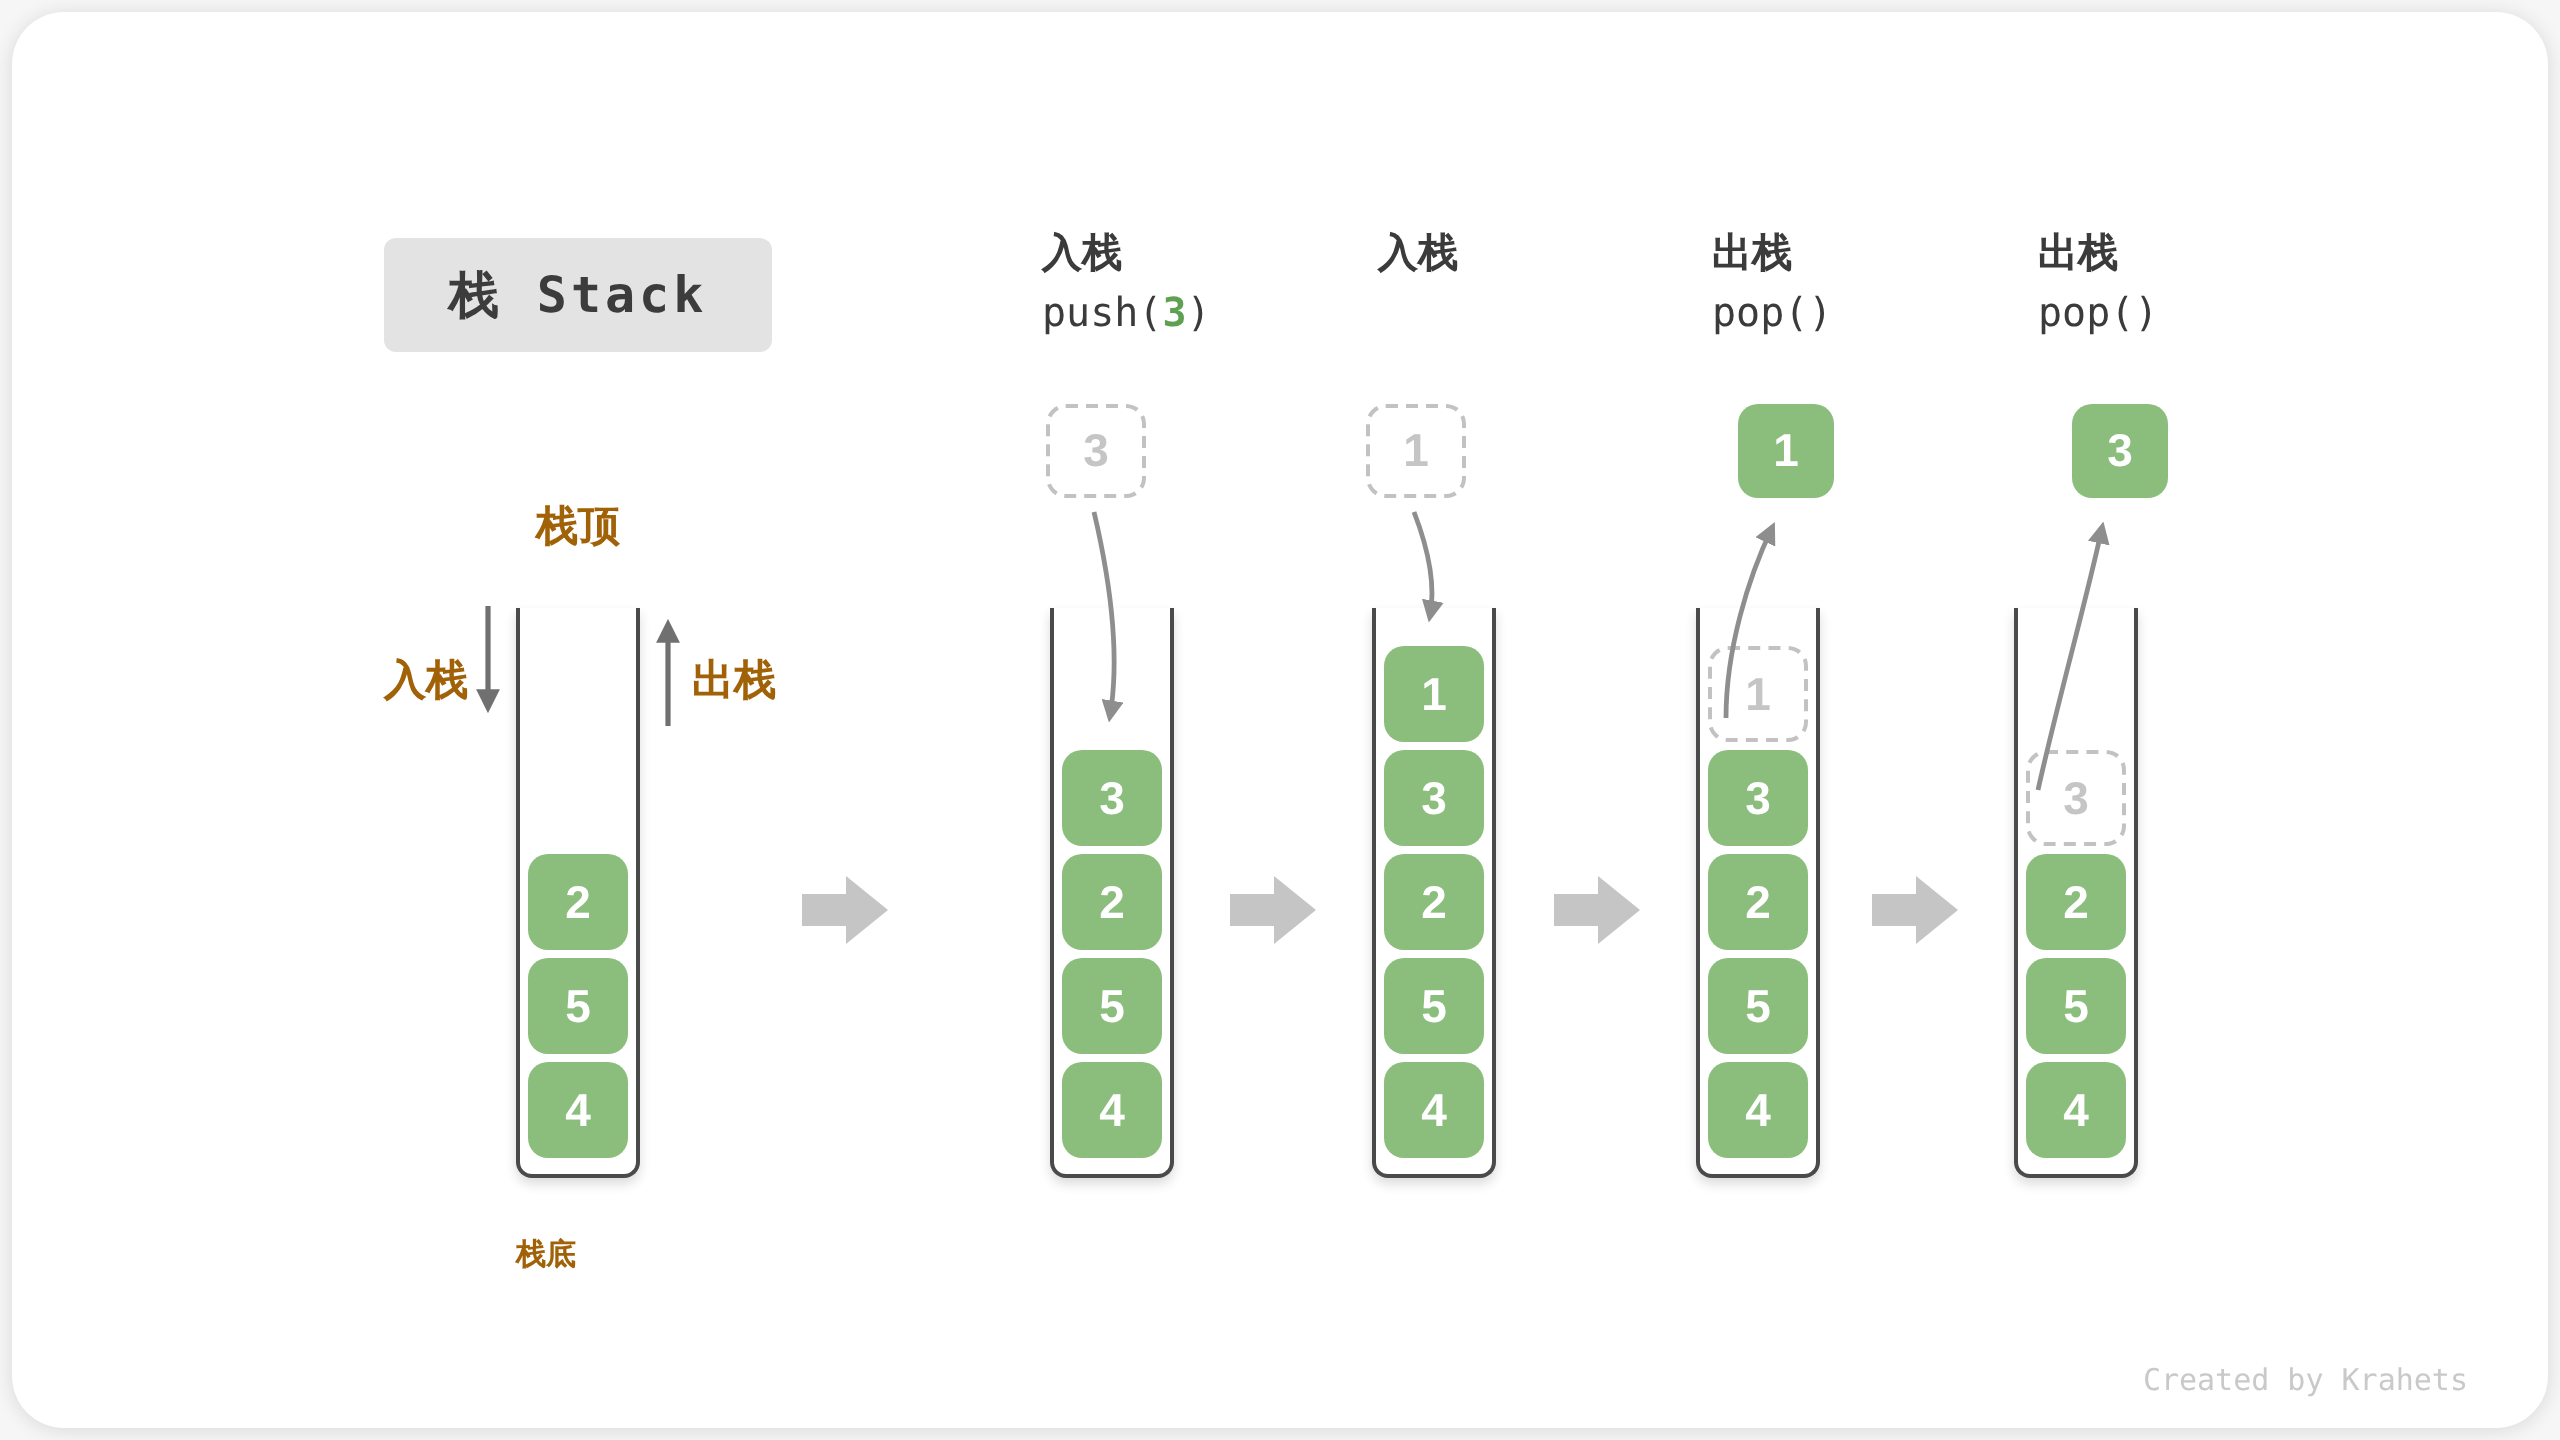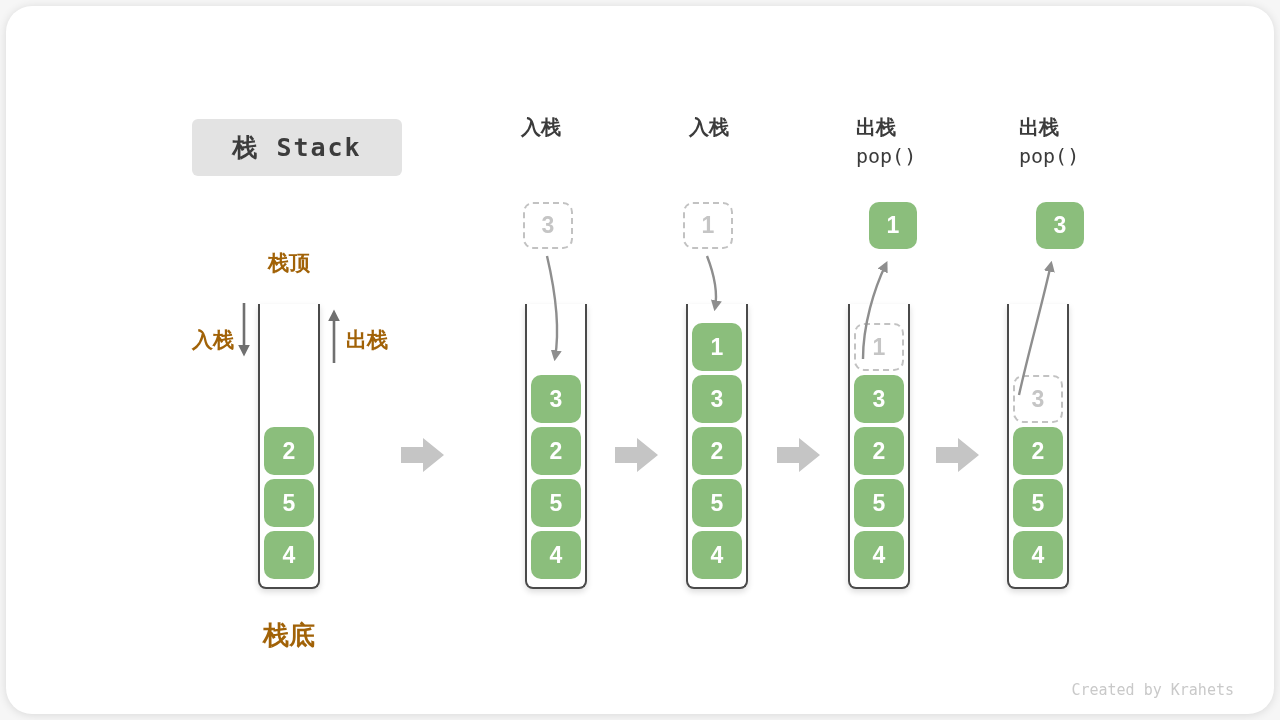--- a/index.html
+++ b/index.html
@@ -9,32 +9,32 @@
     font-family:"Liberation Sans",sans-serif;
     overflow:hidden;
   }
   .card{
     position:absolute;left:6px;top:6px;right:6px;bottom:6px;
     background:#ffffff;border-radius:26px;
     box-shadow:0 1px 10px rgba(0,0,0,0.12);
   }
   
   .title-box{
-    position:absolute;left:186px;top:113px;width:210px;height:57px;
+    position:absolute;left:186px;top:113px;width:194px;height:57px;
     background:#e3e3e3;border-radius:6px;
     display:flex;align-items:center;justify-content:center;
   }
   .title-box .t{
     font-family:"DejaVu Sans Mono","Liberation Sans",sans-serif;
     font-size:25px;font-weight:bold;color:#3c3c3c;letter-spacing:2px;
   }
   
   .cjk{color:#a16207;font-weight:bold;}
   .lbl-stack-top{position:absolute;left:252px;top:243px;width:62px;text-align:center;font-size:21px;}
-  .lbl-stack-bottom{position:absolute;left:252px;top:612px;width:62px;text-align:center;font-size:26px;}
+  .lbl-stack-bottom{position:absolute;left:252px;top:612px;width:62px;font-size:15px;}
   .lbl-push{position:absolute;left:158px;top:320px;width:70px;text-align:right;font-size:21px;}
   .lbl-pop{position:absolute;left:340px;top:320px;width:70px;text-align:left;font-size:21px;}
   
   .step-head{position:absolute;top:108px;width:170px;}
   .step-head .name{font-size:20px;font-weight:bold;color:#3b3b3b;line-height:26px;}
   .step-head .code{
     font-family:"DejaVu Sans Mono",monospace;
     font-size:20px;color:#3b3b3b;line-height:32px;
   }
   .step-head .code .arg{color:#5fa052;font-weight:bold;}
@@ -81,20 +81,21 @@
     <span class="t">栈 Stack</span>
   </div>
 
   <div class="cjk lbl-stack-top">栈顶</div>
   <div class="cjk lbl-stack-bottom">栈底</div>
   <div class="cjk lbl-push">入栈</div>
   <div class="cjk lbl-pop">出栈</div>
 
   <div class="step-head" style="left:515px">
     <div class="name">入栈</div>
+    <div class="code"><span>push(</span><span class="arg">3</span><span>)</span></div>
   </div>
   <div class="step-head" style="left:683px">
     <div class="name">入栈</div>
   </div>
   <div class="step-head" style="left:850px">
     <div class="name">出栈</div>
     <div class="code"><span>pop(</span><span class="arg"></span><span>)</span></div>
   </div>
   <div class="step-head" style="left:1013px">
     <div class="name">出栈</div>

